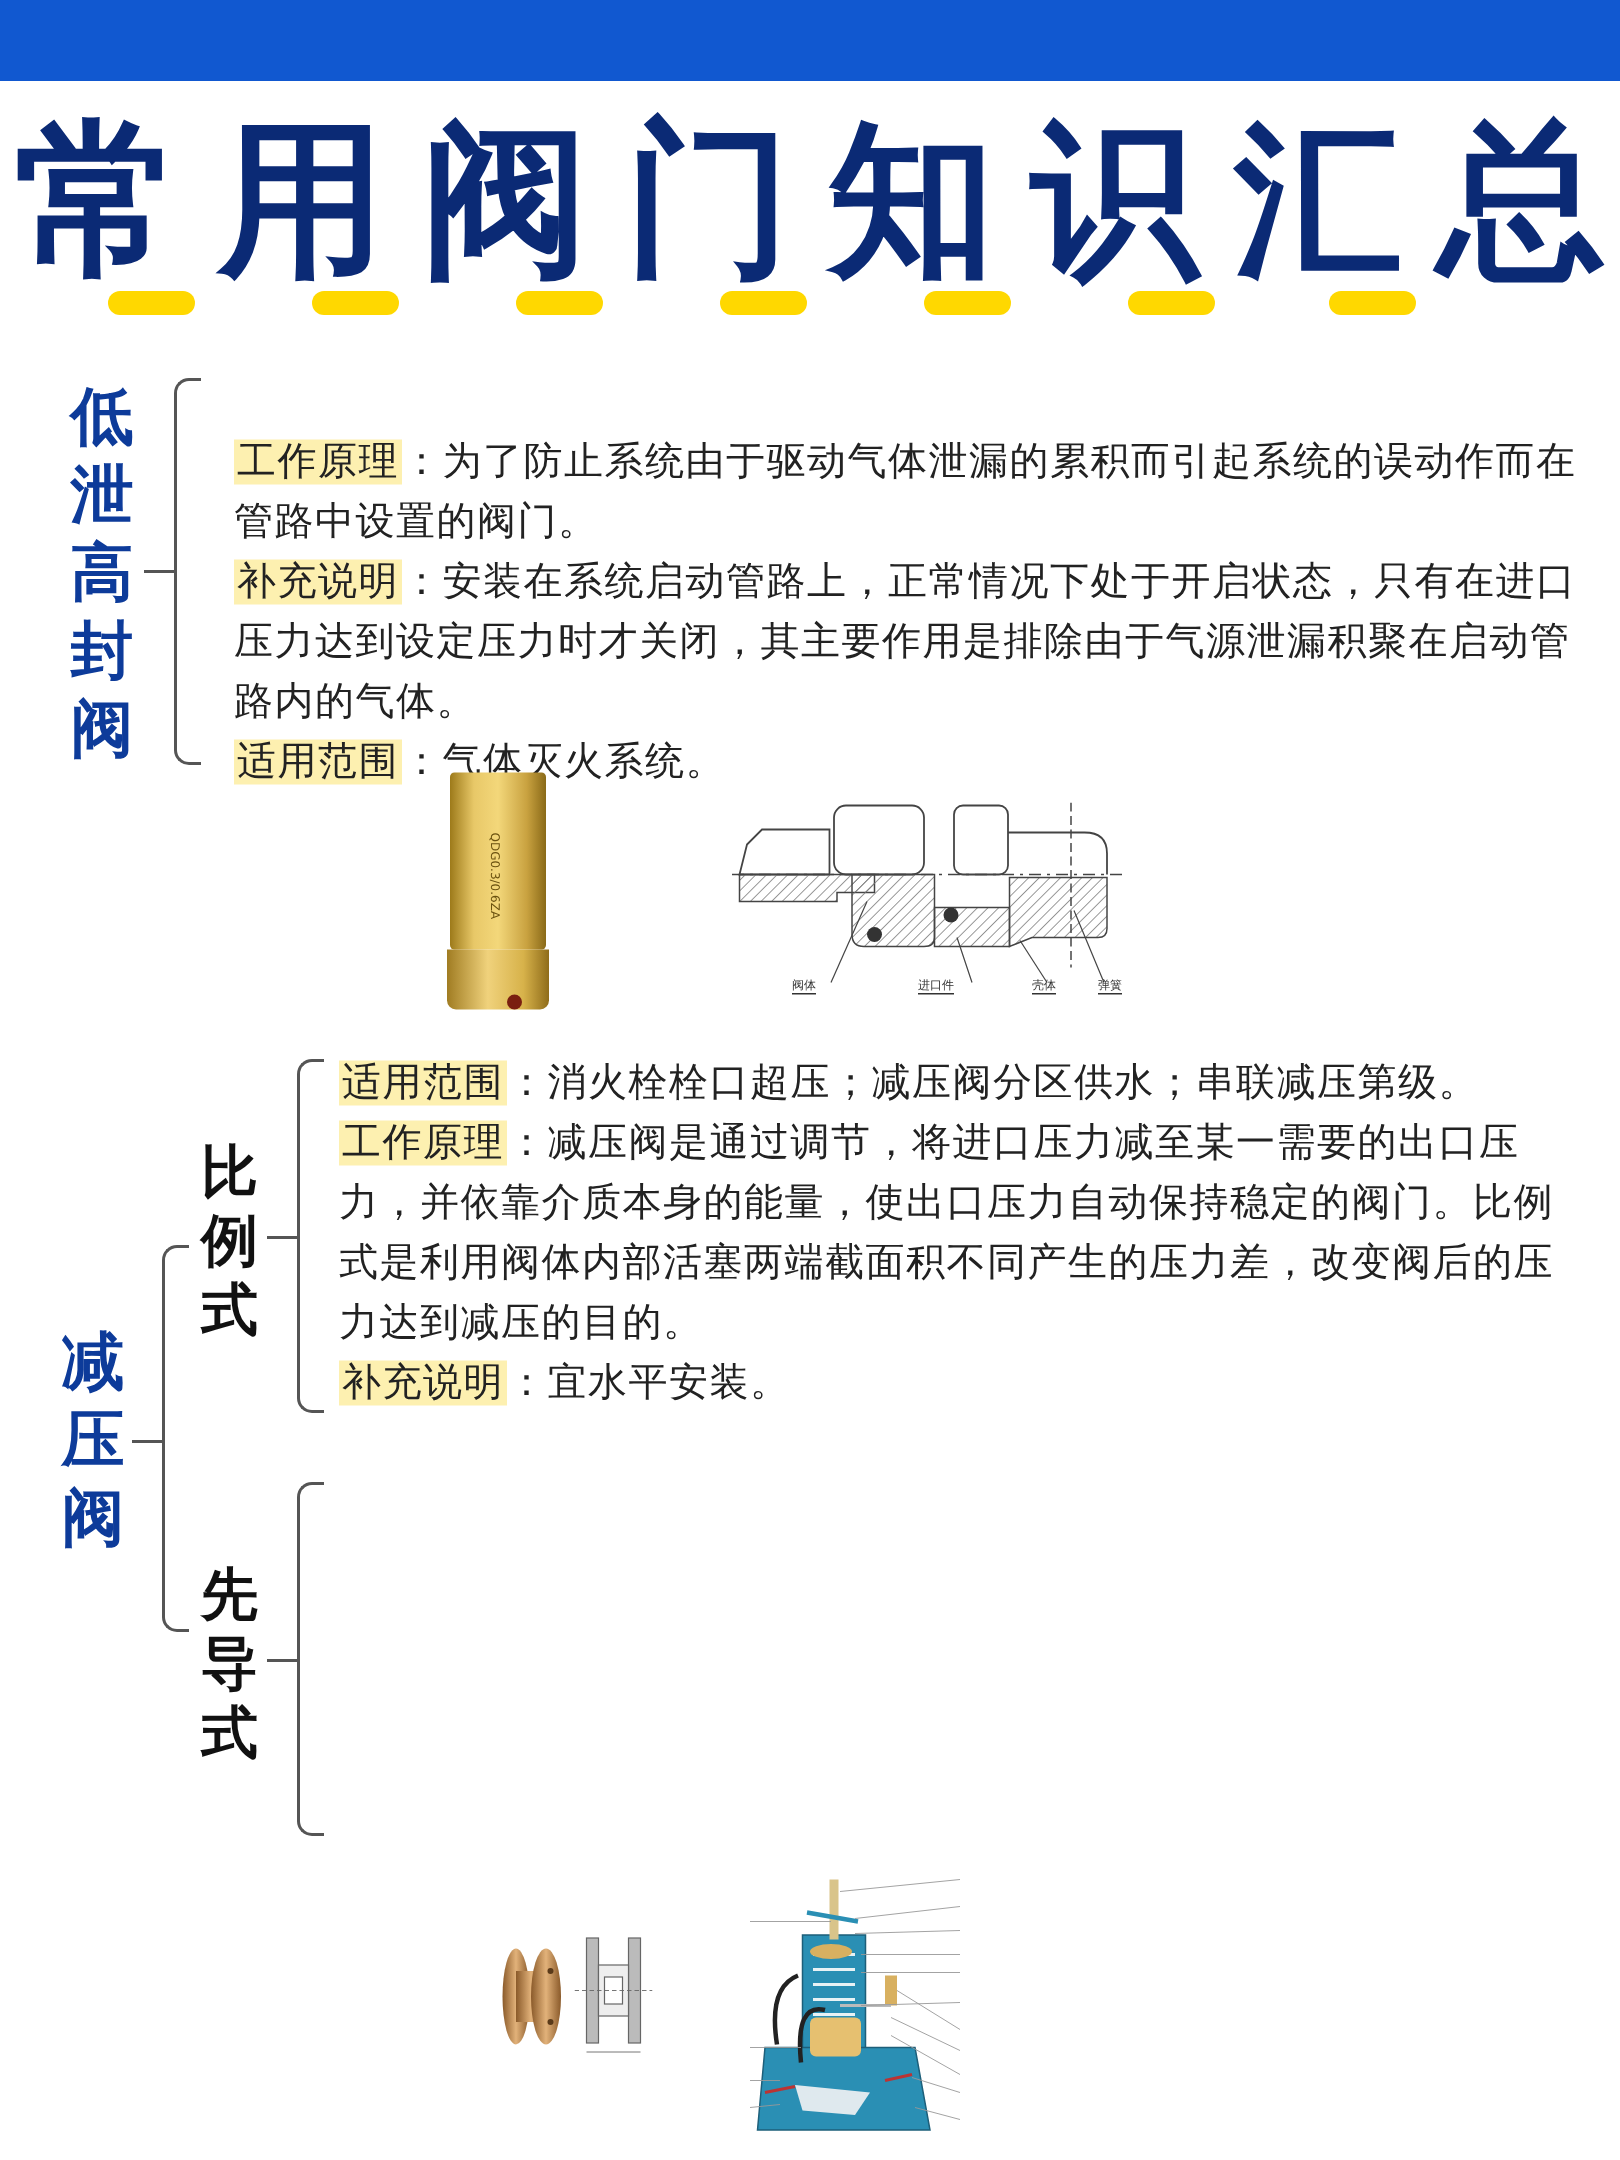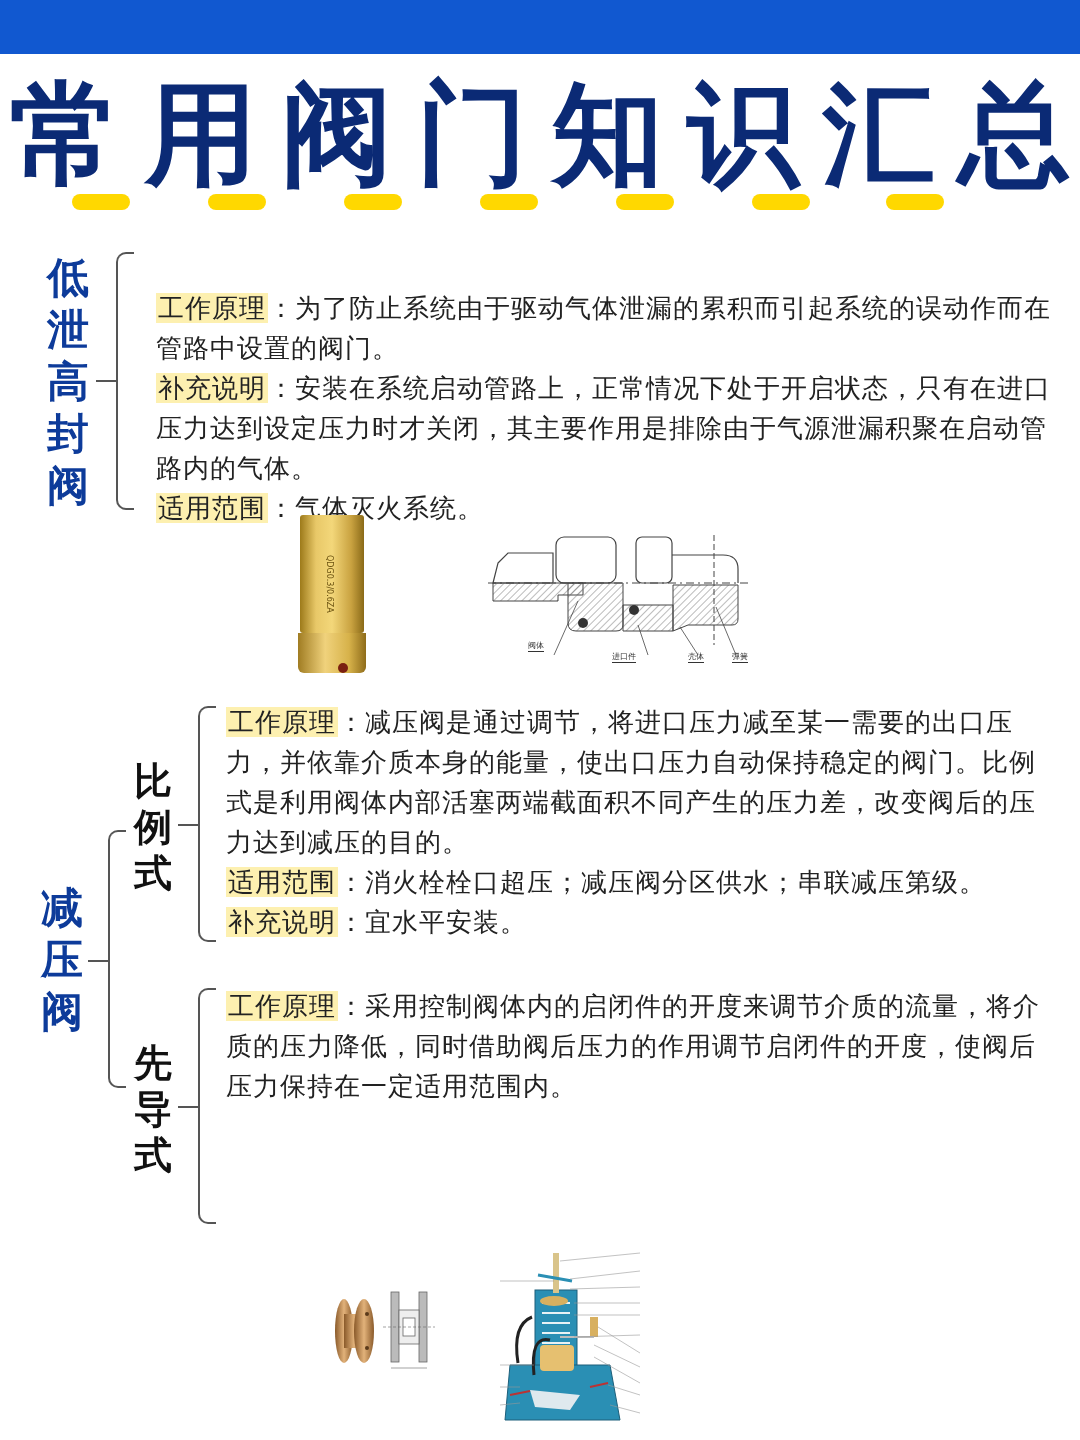--- a/index.html
+++ b/index.html
@@ -116,21 +116,21 @@
     <path d="M135,70 L185,70 L185,96 L135,96 Z" fill="url(#hatch)" stroke="#444" stroke-width="1"></path>
     <path d="M185,50 L250,50 L250,84 Q250,90 244,90 L200,90 L185,96 Z" fill="url(#hatch)" stroke="#444" stroke-width="1"></path>
     <circle cx="95" cy="88" r="5" fill="#333"></circle>
     <circle cx="146" cy="75" r="5" fill="#333"></circle>
     <line x1="226" y1="0" x2="226" y2="110" stroke="#444" stroke-width="1" stroke-dasharray="6,3"></line>
     <line x1="90" y1="66" x2="66" y2="120" stroke="#444" stroke-width="0.8"></line>
     <line x1="150" y1="90" x2="160" y2="120" stroke="#444" stroke-width="0.8"></line>
     <line x1="192" y1="92" x2="210" y2="120" stroke="#444" stroke-width="0.8"></line>
     <line x1="228" y1="72" x2="248" y2="120" stroke="#444" stroke-width="0.8"></line>
   </svg>
-  <span class="diagram-label" style="left:40px; top:105px;">阀体</span>
+  <span class="diagram-label" style="left:40px; top:116px;">阀体</span>
   <span class="diagram-label" style="left:124px; top:116px;">进口件</span>
   <span class="diagram-label" style="left:200px; top:116px;text-align:center;">壳体</span>
   <span class="diagram-label" style="left:244px; top:116px;">弹簧</span>
 </div>
 
 <div class="group-label" style="left:36px; top:882px;">
   <div>减</div>
   <div>压</div>
   <div>阀</div>
 </div>
@@ -139,35 +139,34 @@
 
 <div class="sub-label" style="left:130px; top:758px;">
   <div>比</div>
   <div>例</div>
   <div>式</div>
 </div>
 <div class="bracket" style="left:198px; top:706px; width:18px; height:236px;"></div>
 <div class="bracket-tick" style="left:178px; top:824px; width:22px;"></div>
 
 <div class="text-block" style="left:226px; top:702px; width:820px;">
+  <span class="para"><span class="hl">适用范围</span><span>：消火栓栓口超压；减压阀分区供水；串联减压第级。</span></span>
   <span class="para"><span class="hl">工作原理</span><span>：减压阀是通过调节，将进口压力减至某一需要的出口压力，并依靠介质本身的能量，使出口压力自动保持稳定的阀门。比例式是利用阀体内部活塞两端截面积不同产生的压力差，改变阀后的压力达到减压的目的。</span></span>
-  <span class="para"><span class="hl">适用范围</span><span>：消火栓栓口超压；减压阀分区供水；串联减压第级。</span></span>
   <span class="para"><span class="hl">补充说明</span><span>：宜水平安装。</span></span>
 </div>
 
 <div class="sub-label" style="left:130px; top:1040px;">
   <div>先</div>
   <div>导</div>
   <div>式</div>
 </div>
 <div class="bracket" style="left:198px; top:988px; width:18px; height:236px;"></div>
 <div class="bracket-tick" style="left:178px; top:1106px; width:22px;"></div>
 
 <div class="text-block" style="left:226px; top:986px; width:820px;">
-  <span class="para"><span class="hl">工作原理</span><span>：采用控制阀体内的启闭件的开度来调节介质的流量，将介质的压力降低，同时借助阀后压力的作用调节启闭件的开度，使阀后压力保持在一定适用范围内。</span></span>
 </div>
 
 <div class="img-box" style="left:334px; top:1296px; width:42px; height:70px;">
   <svg width="42" height="70" viewBox="0 0 42 70">
     <defs>
       <linearGradient id="bronze" x1="0" x2="1">
         <stop offset="0" stop-color="#8a5a2a"></stop>
           <stop offset="0.5" stop-color="#e2b27a"></stop>
           <stop offset="1" stop-color="#8a5a2a"></stop>
       </linearGradient>

